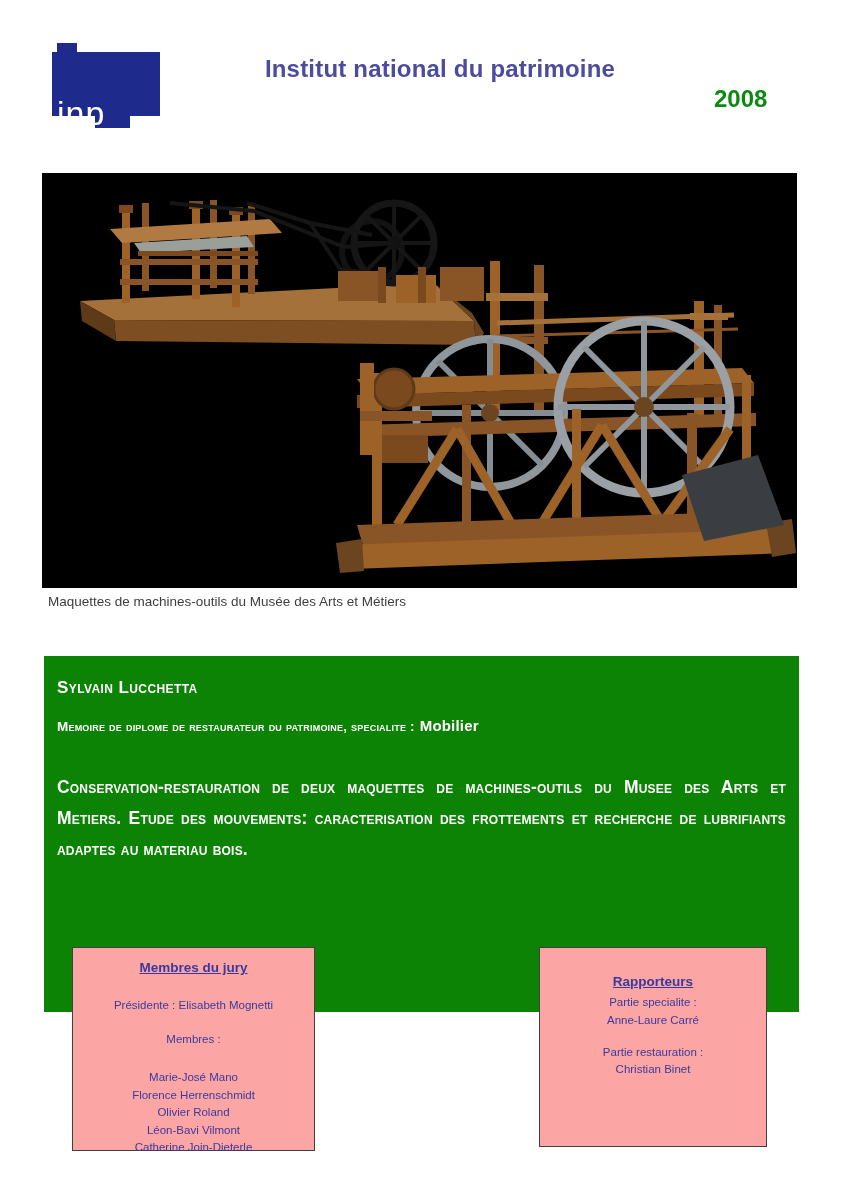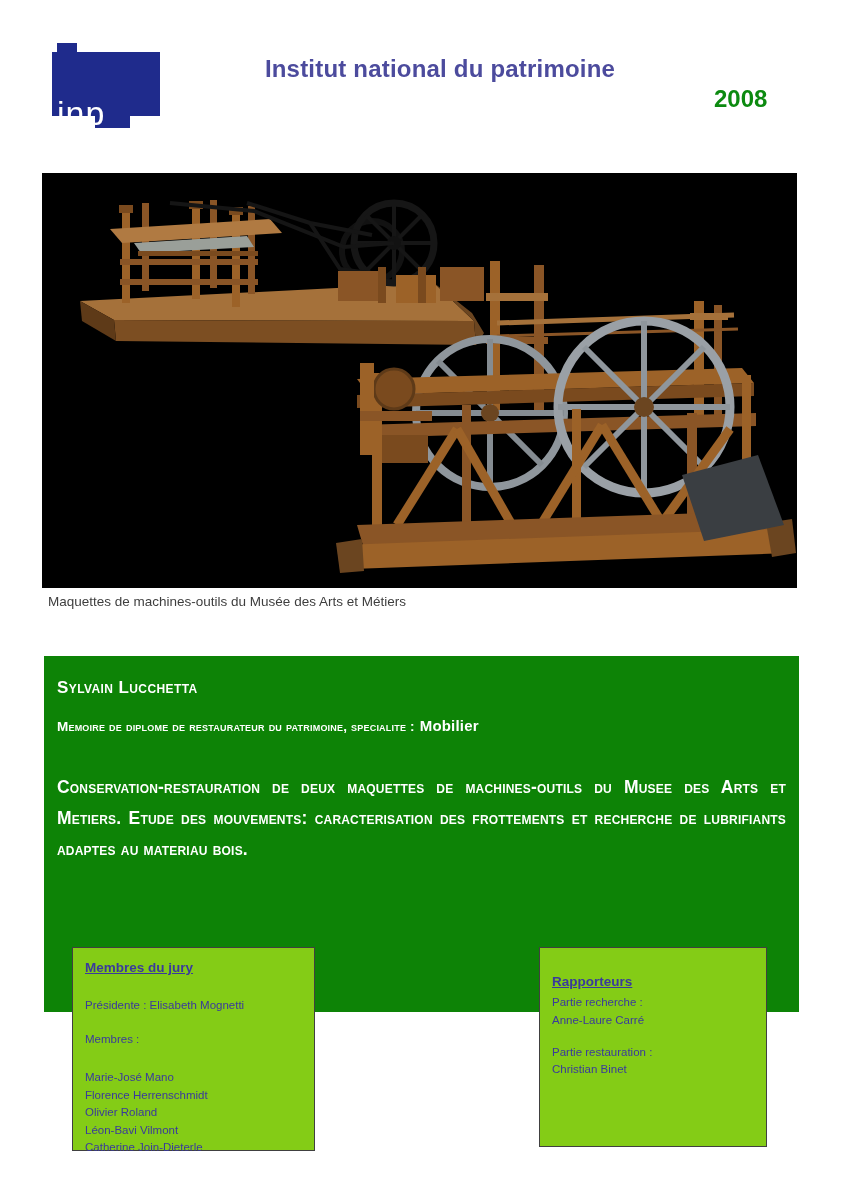--- a/index.html
+++ b/index.html
@@ -29,22 +29,22 @@
   .sc{font-variant:small-caps;}
   .author{position:absolute;left:13px;top:22px;font-size:17px;font-weight:700;letter-spacing:0.4px;}
   .memoir{position:absolute;left:13px;top:61px;font-size:13.5px;font-weight:700;letter-spacing:0.2px;}
   .memoir .spec{font-size:15px;font-variant:normal;margin-left:1px;}
   .title{
     position:absolute;left:13px;top:116px;width:729px;font-size:17.5px;font-weight:700;
     line-height:31px;text-align:justify;letter-spacing:0.2px;
   }
   
   .box{
-    position:absolute;background:#84cc16;border:1px solid #404040;color:#3a3a9c;
-    box-sizing:border-box;font-size:11.5px;
+    position:absolute;background:#fca5a5;border:1px solid #404040;color:#3a3a9c;
+    box-sizing:border-box;font-size:11.5px;text-align:center;
   }
   .box-jury{left:28px;top:291px;width:243px;height:204px;padding:12px 12px;}
   .box-rapporteurs{left:495px;top:291px;width:228px;height:200px;padding:26px 12px;}
   .box-heading{font-size:13.5px;font-weight:700;text-decoration:underline;}
   .box-jury .box-heading{margin-bottom:24px;}
   .box-rapporteurs .box-heading{margin-bottom:5px;}
   .president-line{margin-bottom:22px;}
   .members-label{margin-bottom:24px;}
   .names div{line-height:17.5px;}
   .rap-section{margin-bottom:14px;}
@@ -204,21 +204,21 @@
         <div>Florence Herrenschmidt</div>
         <div>Olivier Roland</div>
         <div>Léon-Bavi Vilmont</div>
         <div>Catherine Join-Dieterle</div>
       </div>
     </div>
 
     <div class="box box-rapporteurs">
       <div class="box-heading">Rapporteurs</div>
       <div class="rap-section">
-        <div class="rap-label">Partie recherche :</div>
+        <div class="rap-label">Partie specialite :</div>
         <div class="rap-name">Anne-Laure Carré</div>
       </div>
       <div class="rap-section">
         <div class="rap-label">Partie restauration :</div>
         <div class="rap-name">Christian Binet</div>
       </div>
     </div>
 
   </div>
 </div>

